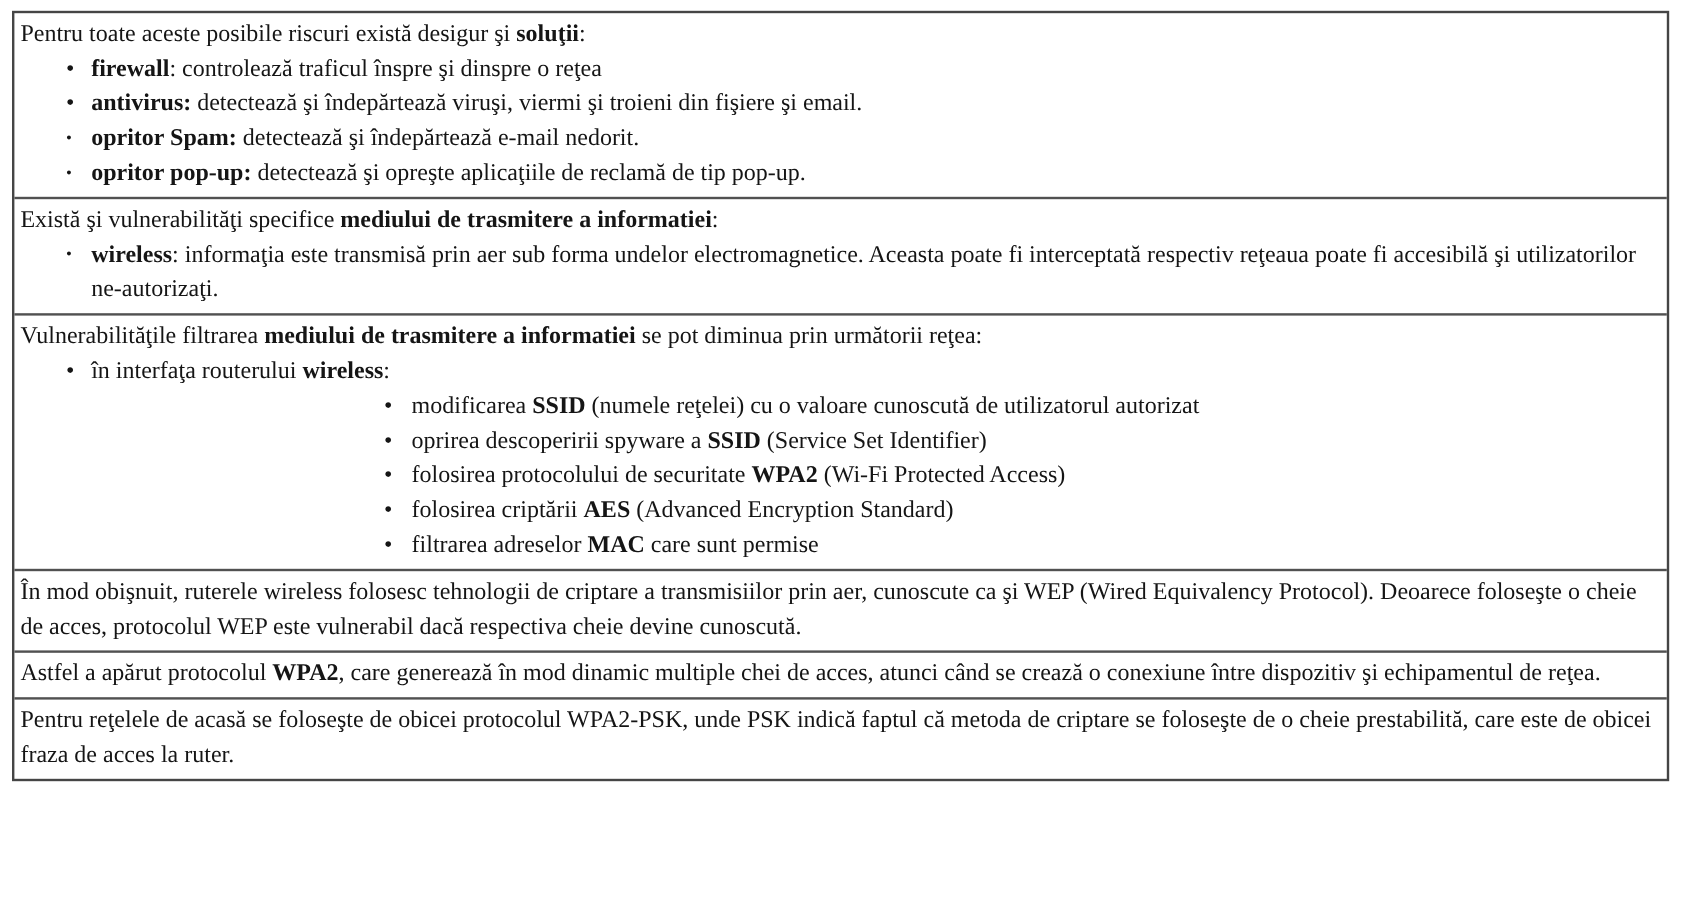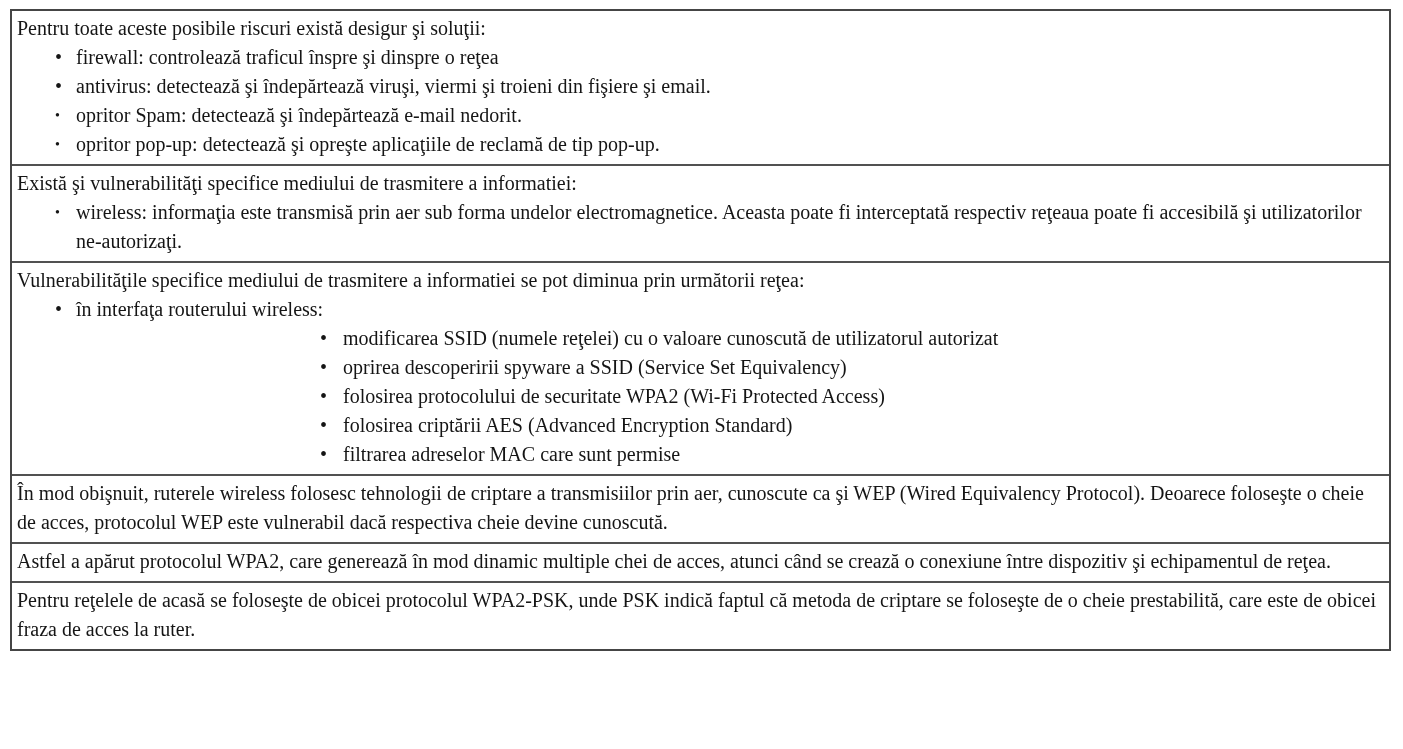--- a/index.html
+++ b/index.html
@@ -52,21 +52,21 @@
   }
   .l2 > li::before {
     content: "\2022";
     position: absolute;
     left: 303px;
     top: 0;
   }
   li.sm::before {
     font-size: 14px;
   }
-  b { font-weight: normal; }
+  b { font-weight: bold; }
 </style>
 </head>
 <body>
 
 <div class="doc-table">
 
   <section class="row">
     <p class="para"><span>Pentru toate aceste posibile riscuri există desigur şi </span><b>soluţii</b><span>:</span></p>
     <ul class="l1">
       <li><b>firewall</b><span>: controlează traficul înspre şi dinspre o reţea</span></li>
@@ -77,27 +77,27 @@
   </section>
 
   <section class="row">
     <p class="para"><span>Există şi vulnerabilităţi specifice </span><b>mediului de trasmitere a informatiei</b><span>:</span></p>
     <ul class="l1">
       <li class="sm"><b>wireless</b><span>: informaţia este transmisă prin aer sub forma undelor electromagnetice. Aceasta poate fi interceptată respectiv reţeaua poate fi accesibilă şi utilizatorilor ne-autorizaţi.</span></li>
     </ul>
   </section>
 
   <section class="row">
-    <p class="para"><span>Vulnerabilităţile specifice </span><b>mediului de trasmitere a informatiei</b><span> se pot diminua prin următorii reţea:</span></p>
+    <p class="para"><span>Vulnerabilităţile filtrarea </span><b>mediului de trasmitere a informatiei</b><span> se pot diminua prin următorii reţea:</span></p>
     <ul class="l1">
       <li><span>în interfaţa routerului </span><b>wireless</b><span>:</span></li>
     </ul>
     <ul class="l2">
       <li><span>modificarea </span><b>SSID</b><span> (numele reţelei) cu o valoare cunoscută de utilizatorul autorizat</span></li>
-      <li><span>oprirea descoperirii spyware a </span><b>SSID</b><span> (Service Set Equivalency)</span></li>
+      <li><span>oprirea descoperirii spyware a </span><b>SSID</b><span> (Service Set Identifier)</span></li>
       <li><span>folosirea protocolului de securitate </span><b>WPA2</b><span> (Wi-Fi Protected Access)</span></li>
       <li><span>folosirea criptării </span><b>AES</b><span> (Advanced Encryption Standard)</span></li>
       <li><span>filtrarea adreselor </span><b>MAC</b><span> care sunt permise</span></li>
     </ul>
   </section>
 
   <section class="row">
     <p class="para"><span>În mod obişnuit, ruterele wireless folosesc tehnologii de criptare a transmisiilor prin aer, cunoscute ca şi WEP (Wired Equivalency Protocol). Deoarece foloseşte o cheie de acces, protocolul WEP este vulnerabil dacă respectiva cheie devine cunoscută.</span></p>
   </section>
 

